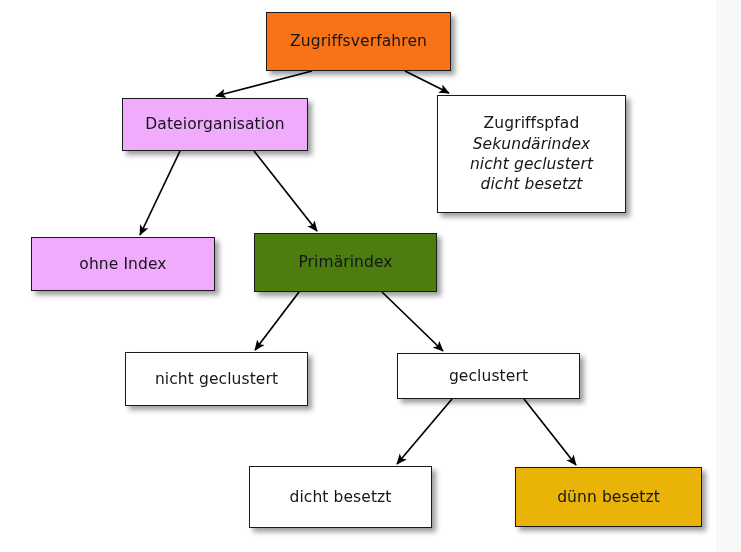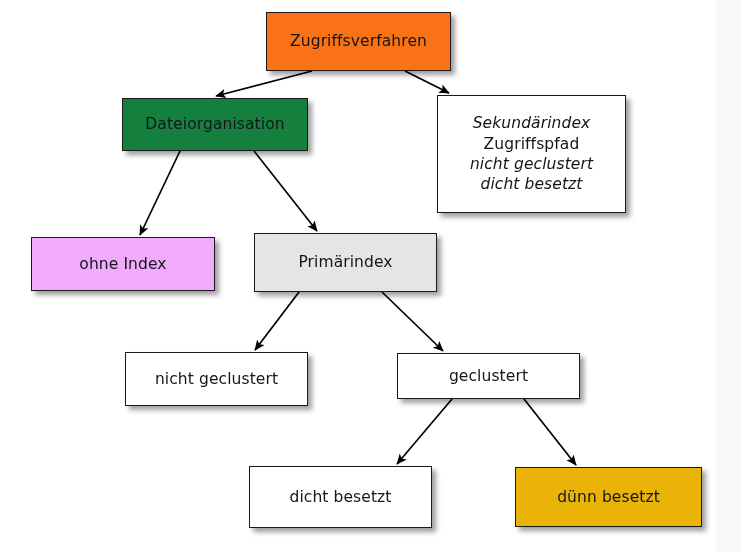--- a/index.html
+++ b/index.html
@@ -82,33 +82,33 @@
         <line x1="382" y1="292" x2="443" y2="351" stroke="#000000" marker-end="url(#arrowhead)"></line>
         <line x1="452" y1="399" x2="397" y2="464" stroke="#000000" marker-end="url(#arrowhead)"></line>
         <line x1="524" y1="399" x2="576" y2="465" stroke="#000000" marker-end="url(#arrowhead)"></line>
       </g>
   </svg>
 
   <div id="node-layer">
       <div class="node" style="left: 266px; top: 12px; width: 185px; height: 59px; border-color: rgb(26, 26, 26); background: #f97316; color: rgb(20, 22, 28);">
         <span class="line">Zugriffsverfahren</span>
       </div>
-      <div class="node" style="left: 122px; top: 98px; width: 186px; height: 53px; border-color: rgb(26, 26, 26); background: #15803d; color: rgb(20, 22, 28);">
+      <div class="node" style="left: 122px; top: 98px; width: 186px; height: 53px; border-color: rgb(26, 26, 26); background: #f0abfc; color: rgb(20, 22, 28);">
         <span class="line">Dateiorganisation</span>
       </div>
       <div class="node" style="left: 437px; top: 95px; width: 189px; height: 118px; border-color: rgb(26, 26, 26); background: rgb(255, 255, 255); color: rgb(20, 22, 28);">
+        <span class="line">Zugriffspfad</span>
         <span class="line italic">Sekundärindex</span>
-        <span class="line">Zugriffspfad</span>
         <span class="line italic">nicht geclustert</span>
         <span class="line italic">dicht besetzt</span>
       </div>
       <div class="node" style="left: 31px; top: 237px; width: 184px; height: 54px; border-color: rgb(26, 26, 26); background: #f0abfc; color: rgb(20, 22, 28);">
         <span class="line">ohne Index</span>
       </div>
-      <div class="node" style="left: 254px; top: 233px; width: 183px; height: 59px; border-color: rgb(26, 26, 26); background: #e5e5e5; color: rgb(20, 22, 28);">
+      <div class="node" style="left: 254px; top: 233px; width: 183px; height: 59px; border-color: rgb(26, 26, 26); background: #4d7c0f; color: rgb(20, 22, 28);">
         <span class="line">Primärindex</span>
       </div>
       <div class="node" style="left: 125px; top: 352px; width: 183px; height: 54px; border-color: rgb(26, 26, 26); background: rgb(255, 255, 255); color: rgb(20, 22, 28);">
         <span class="line">nicht geclustert</span>
       </div>
       <div class="node" style="left: 397px; top: 353px; width: 183px; height: 46px; border-color: rgb(26, 26, 26); background: rgb(255, 255, 255); color: rgb(20, 22, 28);">
         <span class="line">geclustert</span>
       </div>
       <div class="node" style="left: 249px; top: 466px; width: 183px; height: 62px; border-color: rgb(26, 26, 26); background: rgb(255, 255, 255); color: rgb(20, 22, 28);">
         <span class="line">dicht besetzt</span>

